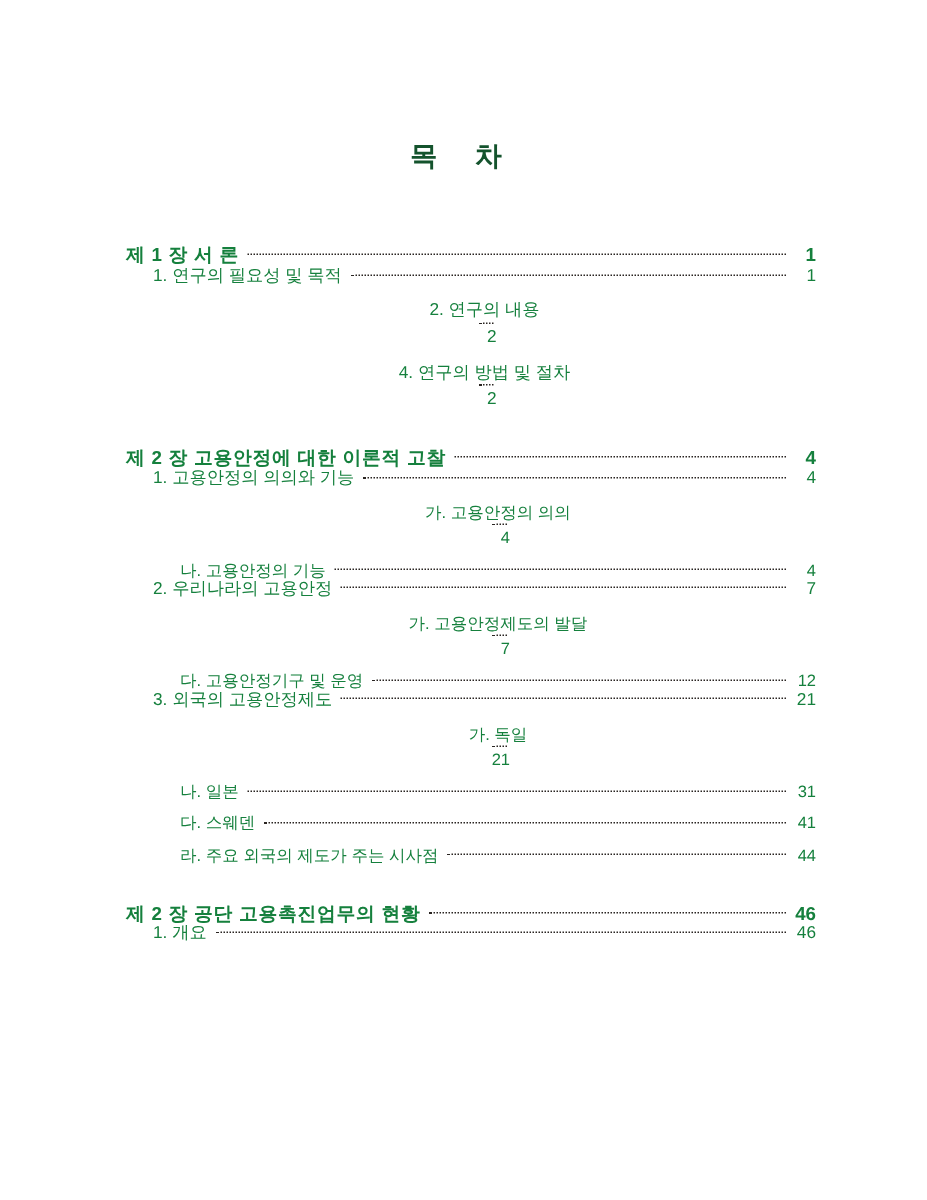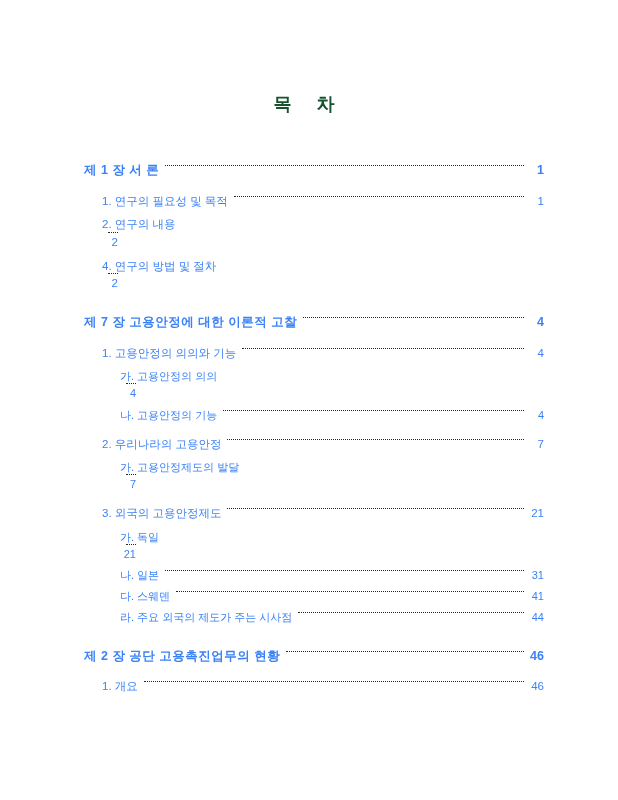--- a/index.html
+++ b/index.html
@@ -31,23 +31,23 @@
     margin-bottom: 0;
     color: #14532d;
   }
   .toc {
     margin-top: 48px;
     padding-left: 84px;
     padding-right: 74px;
   }
   .entry {
     display: flex;
-    align-items: flex-start;
+    align-items: center;
     font-size: 11.5px;
-    color: #3b82f6;
+    color: #15803d;
     line-height: 1.1;
   }
   .entry .label {
     white-space: nowrap;
   }
   .entry .leader {
     flex: 1 1 auto;
     margin: 0 4px 3px 6px;
     border-bottom: 1px dotted #2a2522;
     height: 1px;
@@ -72,21 +72,21 @@
   .lvl-1 {
     padding-left: 18px;
     font-size: 11.5px;
   }
   .lvl-2 {
     padding-left: 36px;
     font-size: 11px;
   }
 
   .gap-lg { margin-top: 26px; }
-  .gap-md { margin-top: 17px; }
+  .gap-md { }
   .gap-sm { margin-top: 11px; flex-direction: column; }
   .gap-xs { margin-top: 9px; }
 </style>
 </head>
 <body>
 
 <div class="page">
 
   <div class="doc-title">목      차</div>
 
@@ -105,21 +105,21 @@
         <span class="label">2. 연구의 내용</span>
         <span class="leader"></span>
         <span class="page-no">2</span>
       </div>
       <div class="entry lvl-1 gap-sm">
         <span class="label">4. 연구의 방법 및 절차</span>
         <span class="leader"></span>
         <span class="page-no">2</span>
       </div>
       <div class="entry lvl-chapter gap-lg">
-        <span class="label">제 7 장   고용안정에 대한 이론적 고찰</span>
+        <span class="label">제 2 장   고용안정에 대한 이론적 고찰</span>
         <span class="leader"></span>
         <span class="page-no">4</span>
       </div>
       <div class="entry lvl-1 gap-md">
         <span class="label">1. 고용안정의 의의와 기능</span>
         <span class="leader"></span>
         <span class="page-no">4</span>
       </div>
       <div class="entry lvl-2 gap-sm">
         <span class="label">가. 고용안정의 의의</span>
@@ -133,20 +133,25 @@
       </div>
       <div class="entry lvl-1 gap-md">
         <span class="label">2. 우리나라의 고용안정</span>
         <span class="leader"></span>
         <span class="page-no">7</span>
       </div>
       <div class="entry lvl-2 gap-sm">
         <span class="label">가. 고용안정제도의 발달</span>
         <span class="leader"></span>
         <span class="page-no">7</span>
+      </div>
+      <div class="entry lvl-2 gap-xs">
+        <span class="label">다. 고용안정기구 및 운영</span>
+        <span class="leader"></span>
+        <span class="page-no">12</span>
       </div>
       <div class="entry lvl-1 gap-md">
         <span class="label">3. 외국의 고용안정제도</span>
         <span class="leader"></span>
         <span class="page-no">21</span>
       </div>
       <div class="entry lvl-2 gap-sm">
         <span class="label">가. 독일</span>
         <span class="leader"></span>
         <span class="page-no">21</span>

